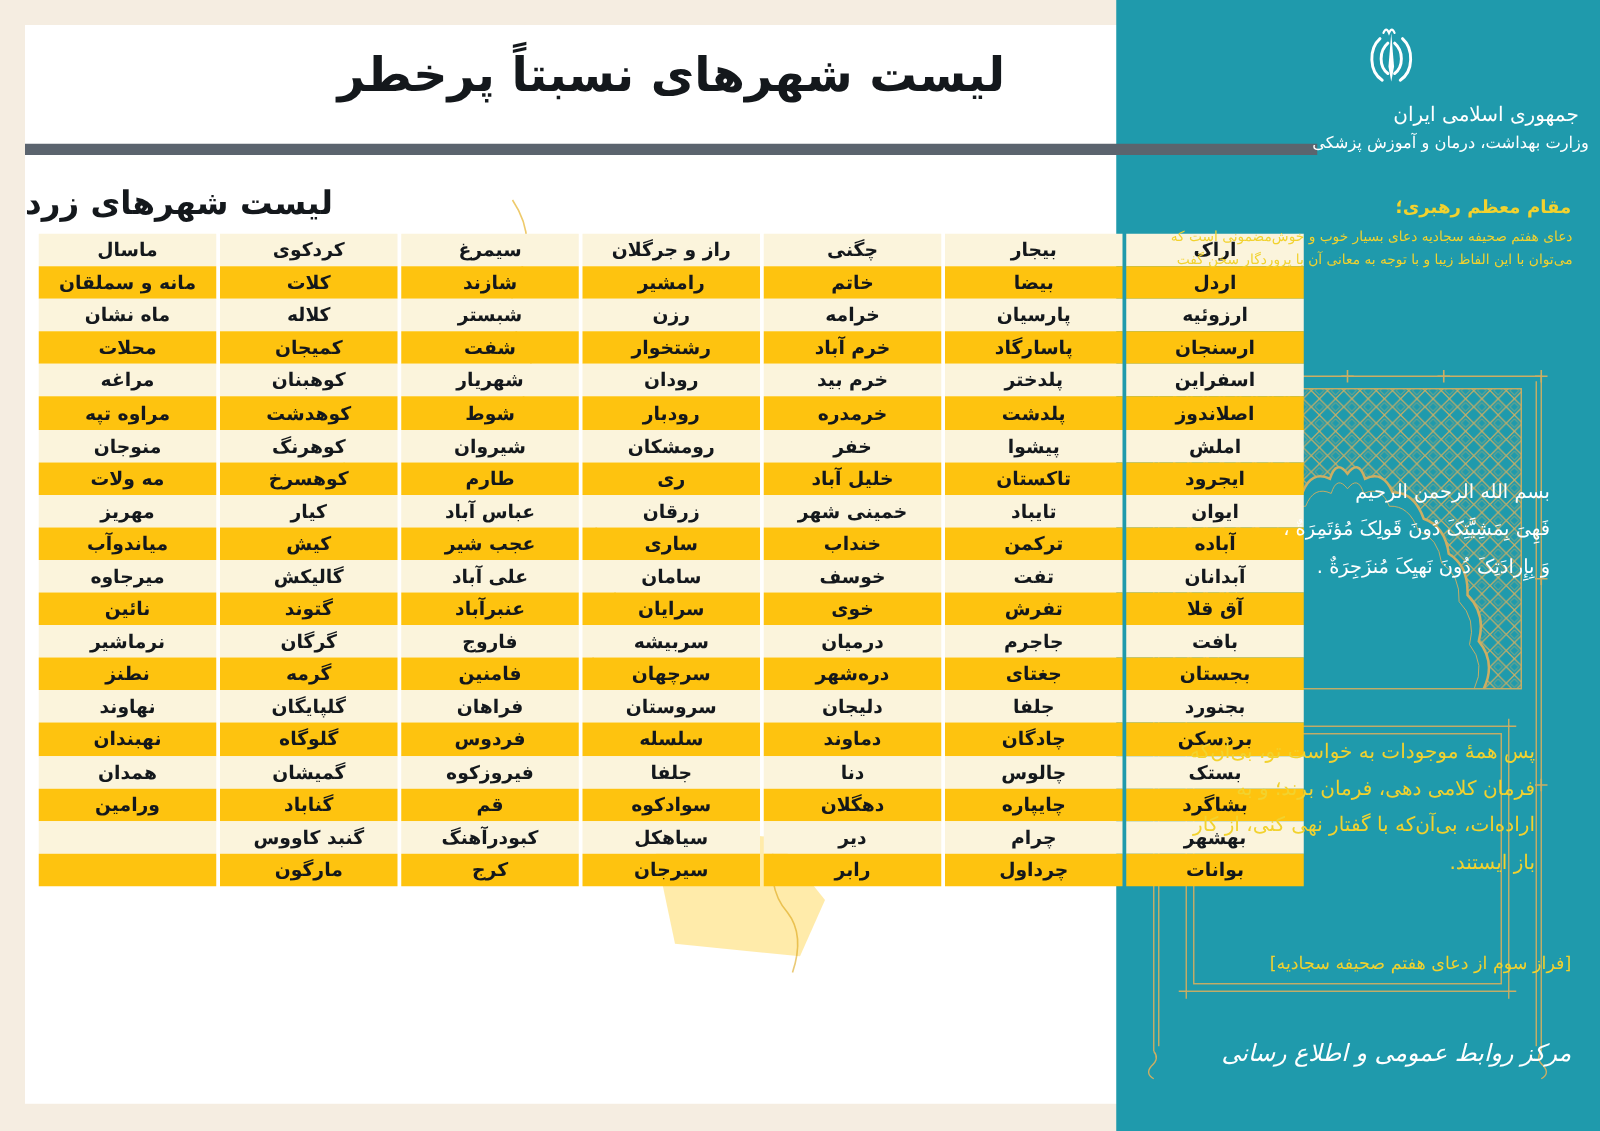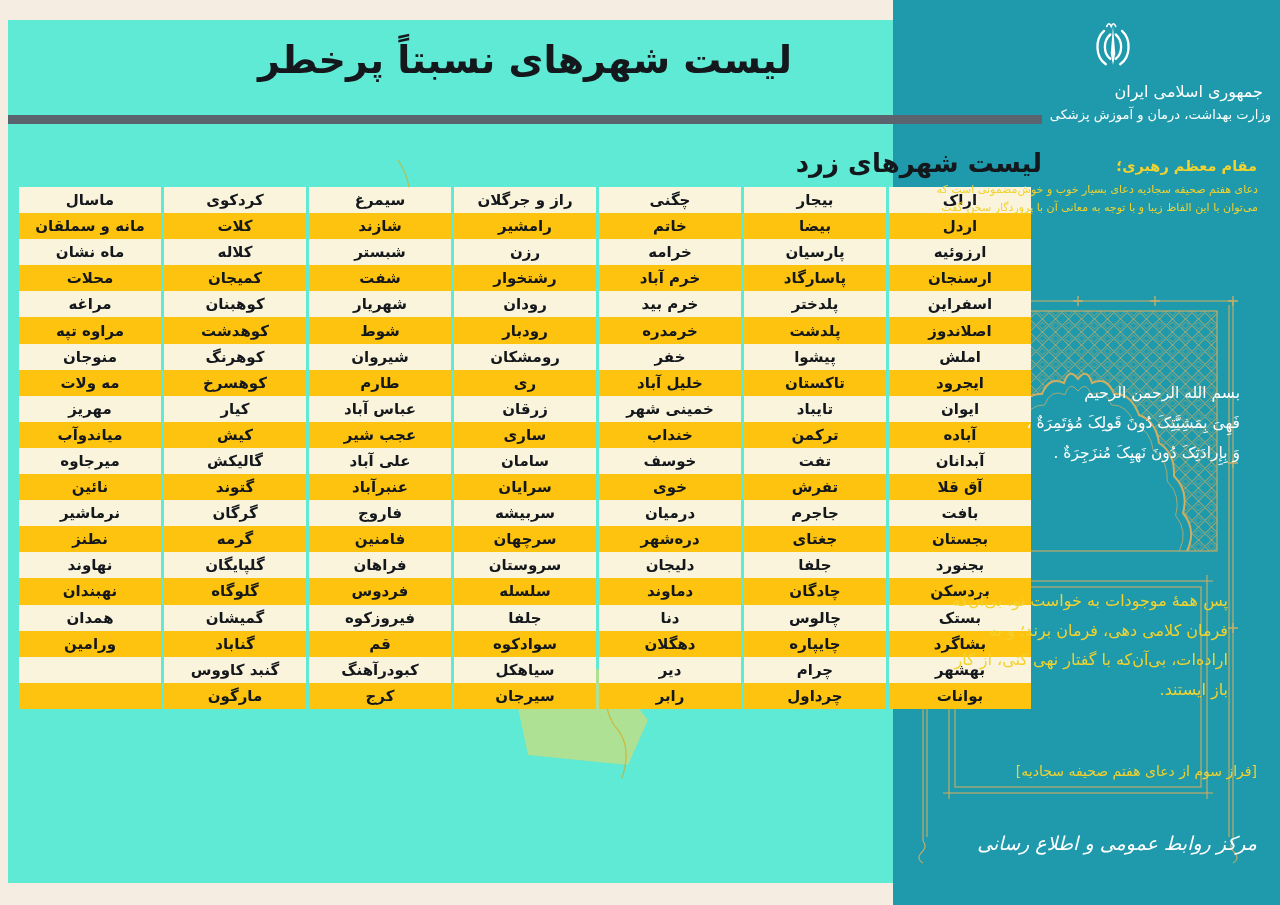--- a/index.html
+++ b/index.html
@@ -3,33 +3,33 @@
 <meta charset="utf-8">
 <style>
   html,body{margin:0;padding:0;}
   body{
     width:1280px;height:905px;position:relative;overflow:hidden;
     background:#F5EDE1;
     font-family:"DejaVu Sans",sans-serif;
   }
   
   .yellow-panel{
-    position:absolute;left:8px;top:20px;width:1034px;height:863px;
-    background:#5eead4;overflow:hidden;
+    position:absolute;left:20px;top:20px;width:1034px;height:863px;
+    background:#ffffff;overflow:hidden;
   }
   .map-watermark{position:absolute;left:0;top:0;z-index:0;}
   .poster-title{
     position:absolute;top:18px;left:0;width:100%;text-align:center;
     font-size:38px;font-weight:bold;color:#14181c;z-index:2;direction:rtl;
   }
   .divider{
     position:absolute;top:95px;left:0;right:0;height:9px;background:#5B646E;z-index:2;
   }
   .poster-subtitle{
-    position:absolute;top:128px;left:0;width:100%;text-align:right;
+    position:absolute;top:128px;left:0;width:100%;text-align:left;
     font-size:26px;font-weight:bold;color:#14181c;z-index:2;direction:rtl;
   }
   .cities-grid{
     position:absolute;top:167px;left:11px;right:11px;z-index:2;
     display:grid;grid-template-columns:repeat(7,1fr);
     grid-auto-rows:26.1px;column-gap:3px;direction:rtl;
   }
   .cell{
     display:flex;align-items:center;justify-content:center;
     font-size:15px;font-weight:bold;color:#14181c;white-space:nowrap;

